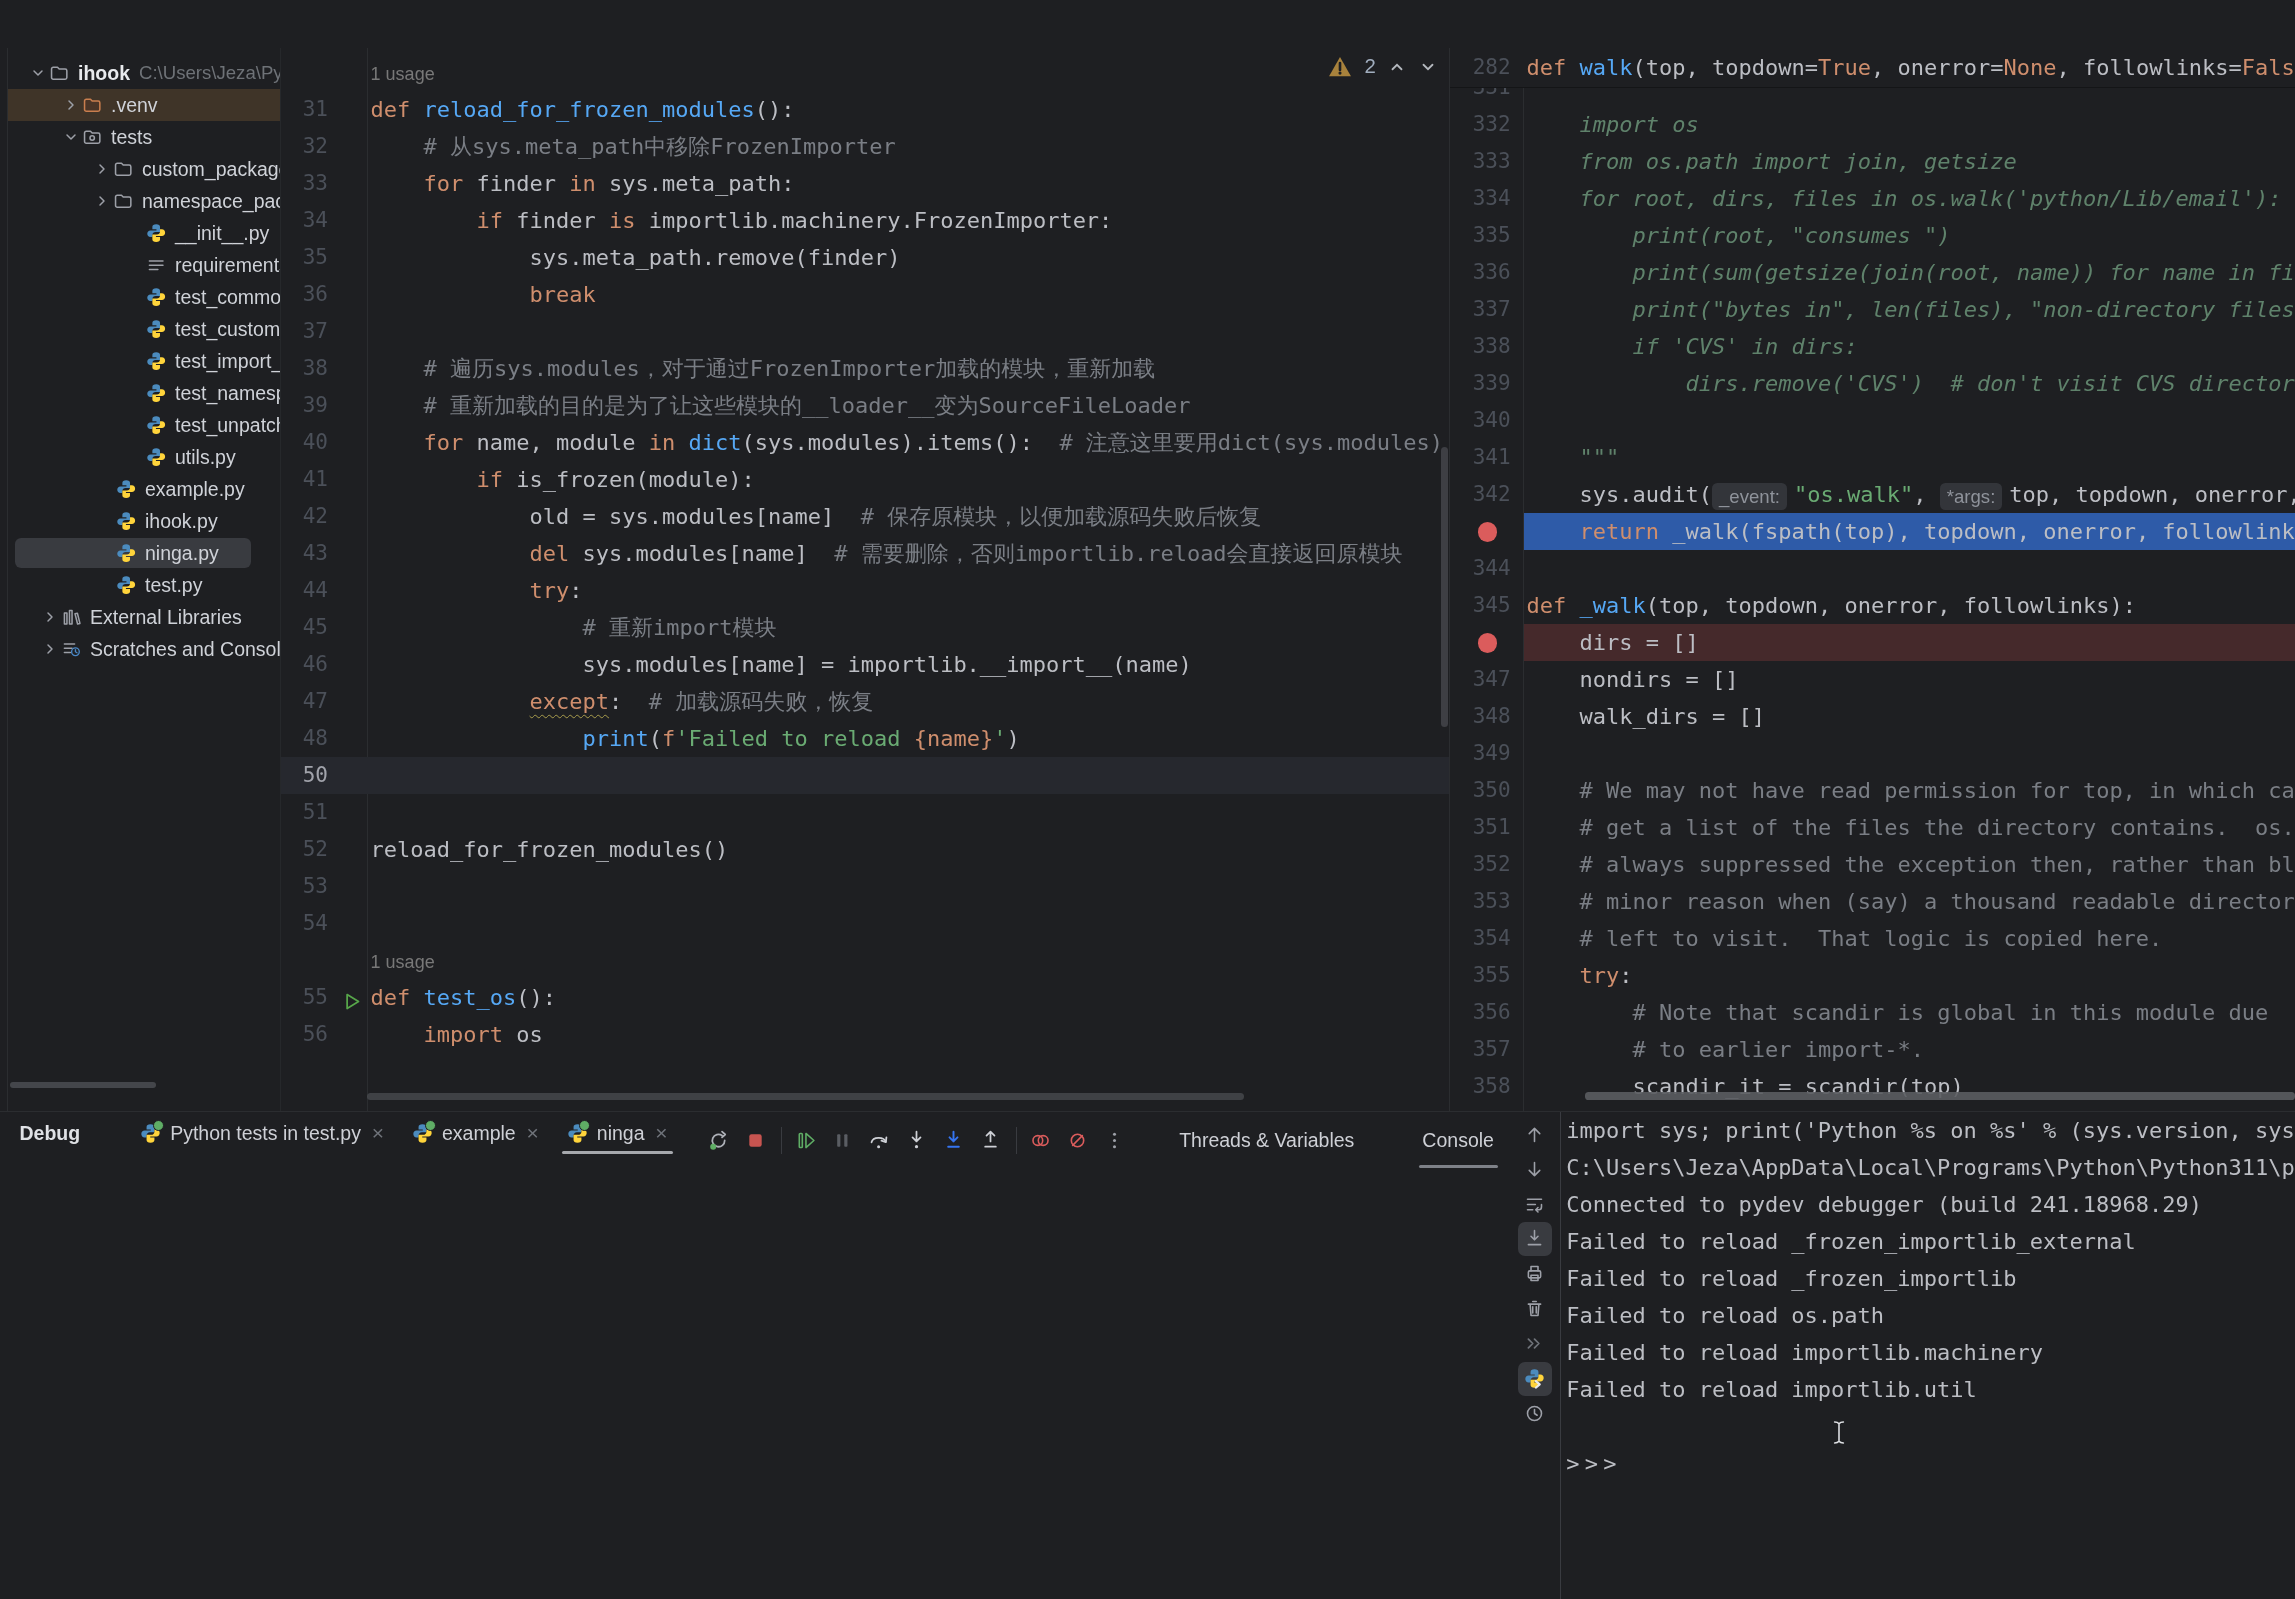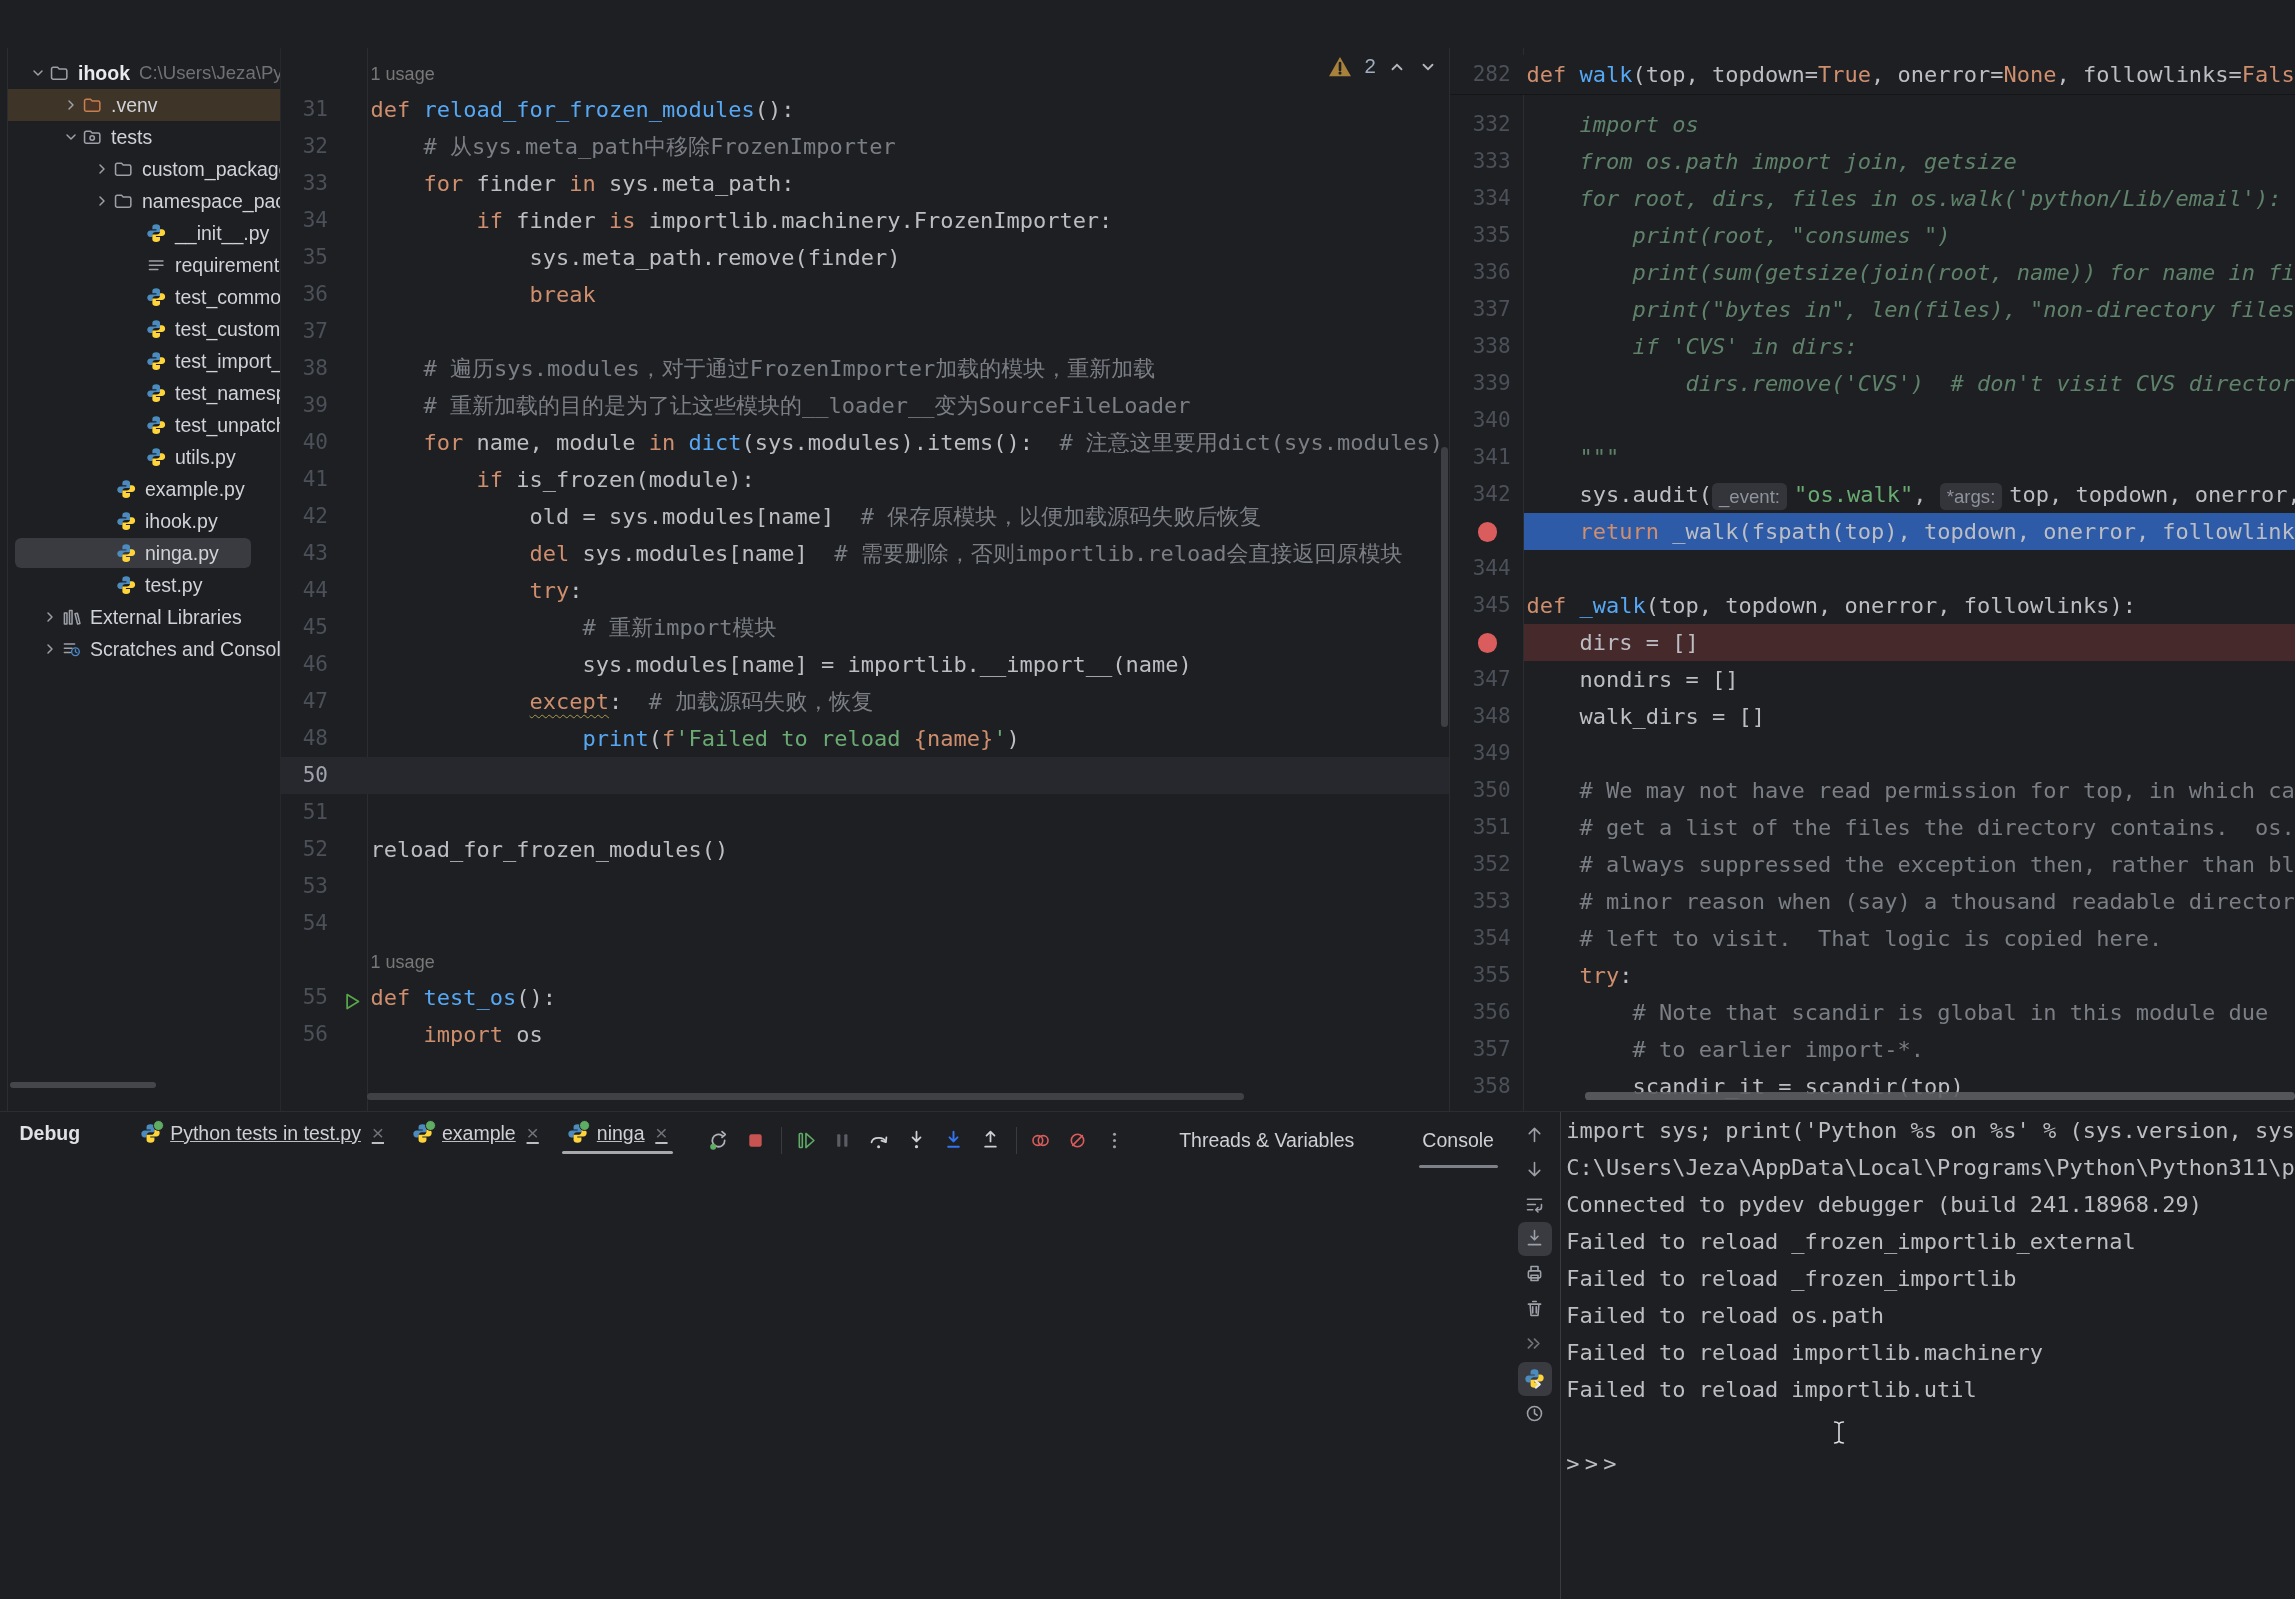--- a/index.html
+++ b/index.html
@@ -39,34 +39,34 @@
   .hl-cur{background:#26282E;} .hl-cur .gut{color:#A1A3AB;}
   .hl-exec{background:linear-gradient(to right,transparent 74px,#2E5BA8 74px);}
   .hl-bpl{background:linear-gradient(to right,transparent 74px,#45292B 74px);}
   .t-d{color:#BCBEC4}.t-k{color:#CF8E6D}.t-f{color:#56A8F5}.t-s{color:#6AAB73}
   .t-c{color:#7A7E85}.t-g{color:#5F826B;font-style:italic}.t-b{color:#56A8F5}.t-o{color:#CF8E6D}
   .t-kx{color:#CF8E6D;text-decoration:underline wavy #A89C4C 1.3px;text-underline-offset:5.3px;}
   .t-h{display:inline-block;background:#33353A;color:#8F939B;border-radius:5.3px;padding:0 7px;margin-right:7px;
        font-size:18.6px;line-height:27px;vertical-align:middle;font-family:"Liberation Sans",sans-serif;}
   .bpdot{position:absolute;left:27.5px;top:9px;width:19.5px;height:19.5px;border-radius:50%;background:#DB5C5C;}
   .runarrow{position:absolute;right:5.3px;top:8px;width:21px;height:21px;}
-  .sticky{position:absolute;top:7px;left:0;right:0;height:39px;background:#1E1F22;border-bottom:0.9px solid #141517;
+  .sticky{position:absolute;top:0;left:0;right:0;height:39px;background:#1E1F22;border-bottom:0.9px solid #141517;
           display:flex;z-index:5;line-height:39px;}
   .sticky .gut{line-height:39px;}
   .warnwidget{position:absolute;top:7px;right:12.4px;display:flex;align-items:center;gap:12.4px;z-index:6;}
   .warnwidget .cnt{color:#A1AEBF;font-size:20.4px;font-family:"Liberation Sans",sans-serif;}
   .warnwidget svg{display:block;}
   .vthumb{position:absolute;right:0.9px;top:399px;width:7px;height:280px;background:#4B4D52;opacity:.7;border-radius:3.6px;z-index:6;}
   .hthumb{position:absolute;left:86px;bottom:10.7px;width:877px;height:7px;background:#4B4D52;opacity:.75;border-radius:3.6px;z-index:6;}
   .hthumb2{position:absolute;left:135px;right:0;bottom:10.7px;height:8px;background:#5A5C61;opacity:.9;border-radius:3.6px;z-index:7;}
   
   .bottom{height:535px;border-top:0.9px solid #2B2D30;position:relative;display:flex;flex-direction:row;}
   .dbg-tabs{height:42px;display:flex;align-items:center;flex:none;}
   .dbg-title{font-weight:bold;color:#DFE1E5;font-size:19.5px;margin-left:19.5px;}
-  .stabs{display:flex;margin-left:46px;height:100%;text-decoration:underline;}
+  .stabs{display:flex;margin-left:46px;height:100%;}
   .stab{display:flex;align-items:center;gap:9px;padding:0 14px;position:relative;font-size:19.5px;color:#CED0D6;cursor:default;}
   .stab.active::after{content:'';position:absolute;left:9px;right:9px;bottom:0;height:2.7px;background:#A6A8AD;border-radius:1.8px;}
   .stab .close{color:#6F737A;font-size:21px;margin-left:1.8px;}
   .pyico{position:relative;width:21px;height:21px;flex:none;}
   .pyico svg{width:21px;height:21px;}
   .pyico i{position:absolute;right:-2.7px;top:-2.7px;width:9px;height:9px;background:#5FAD65;border-radius:50%;border:1.8px solid #1E1F22;}
   .dbg-toolbar{height:56px;display:flex;align-items:center;flex:none;padding-left:25px;}
   .tbtn{width:23px;height:23px;margin-right:14px;display:inline-flex;align-items:center;justify-content:center;flex:none;}
   .tbtn svg{width:23px;height:23px;display:block;}
   .tsep{width:0.9px;height:27px;background:#393B40;margin:0 12.4px 0 0;flex:none;}

